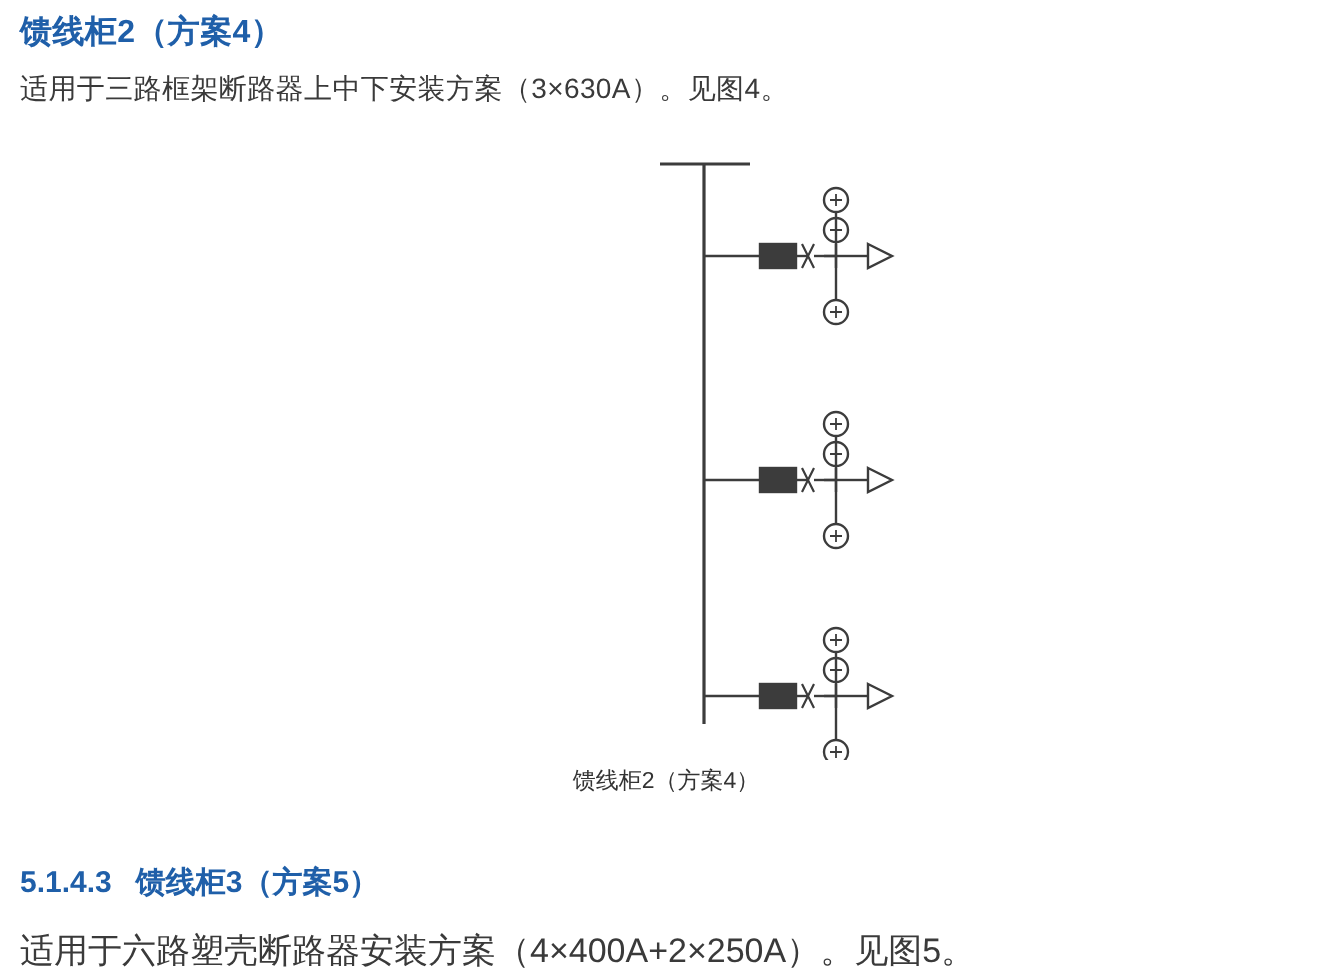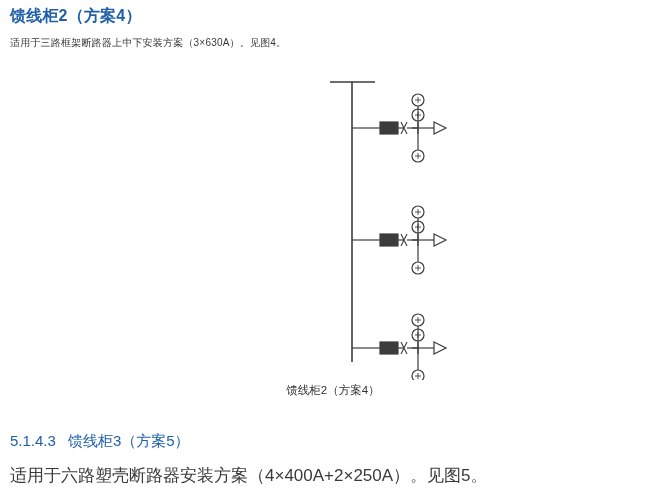--- a/index.html
+++ b/index.html
@@ -27,39 +27,39 @@
     top: 6px;
     font-size: 16px;
     font-weight: bold;
     color: #1f5fa9;
     letter-spacing: 0.2px;
   }
   .subtext {
     position: absolute;
     left: 10px;
     top: 36px;
-    font-size: 10px;
+    font-size: 14px;
     color: #3a3a3a;
     letter-spacing: 0.2px;
   }
   .figure-caption {
     position: absolute;
     left: 0;
     top: 383px;
     width: 666px;
     text-align: center;
     font-size: 11.5px;
     color: #333333;
   }
   .section-heading {
     position: absolute;
     left: 10px;
     top: 432px;
     font-size: 15px;
-    font-weight: normal;
+    font-weight: bold;
     color: #1f5fa9;
   }
   .section-num {
     display: inline-block;
     margin-right: 12px;
   }
   .section-sub {
     position: absolute;
     left: 10px;
     top: 464px;

